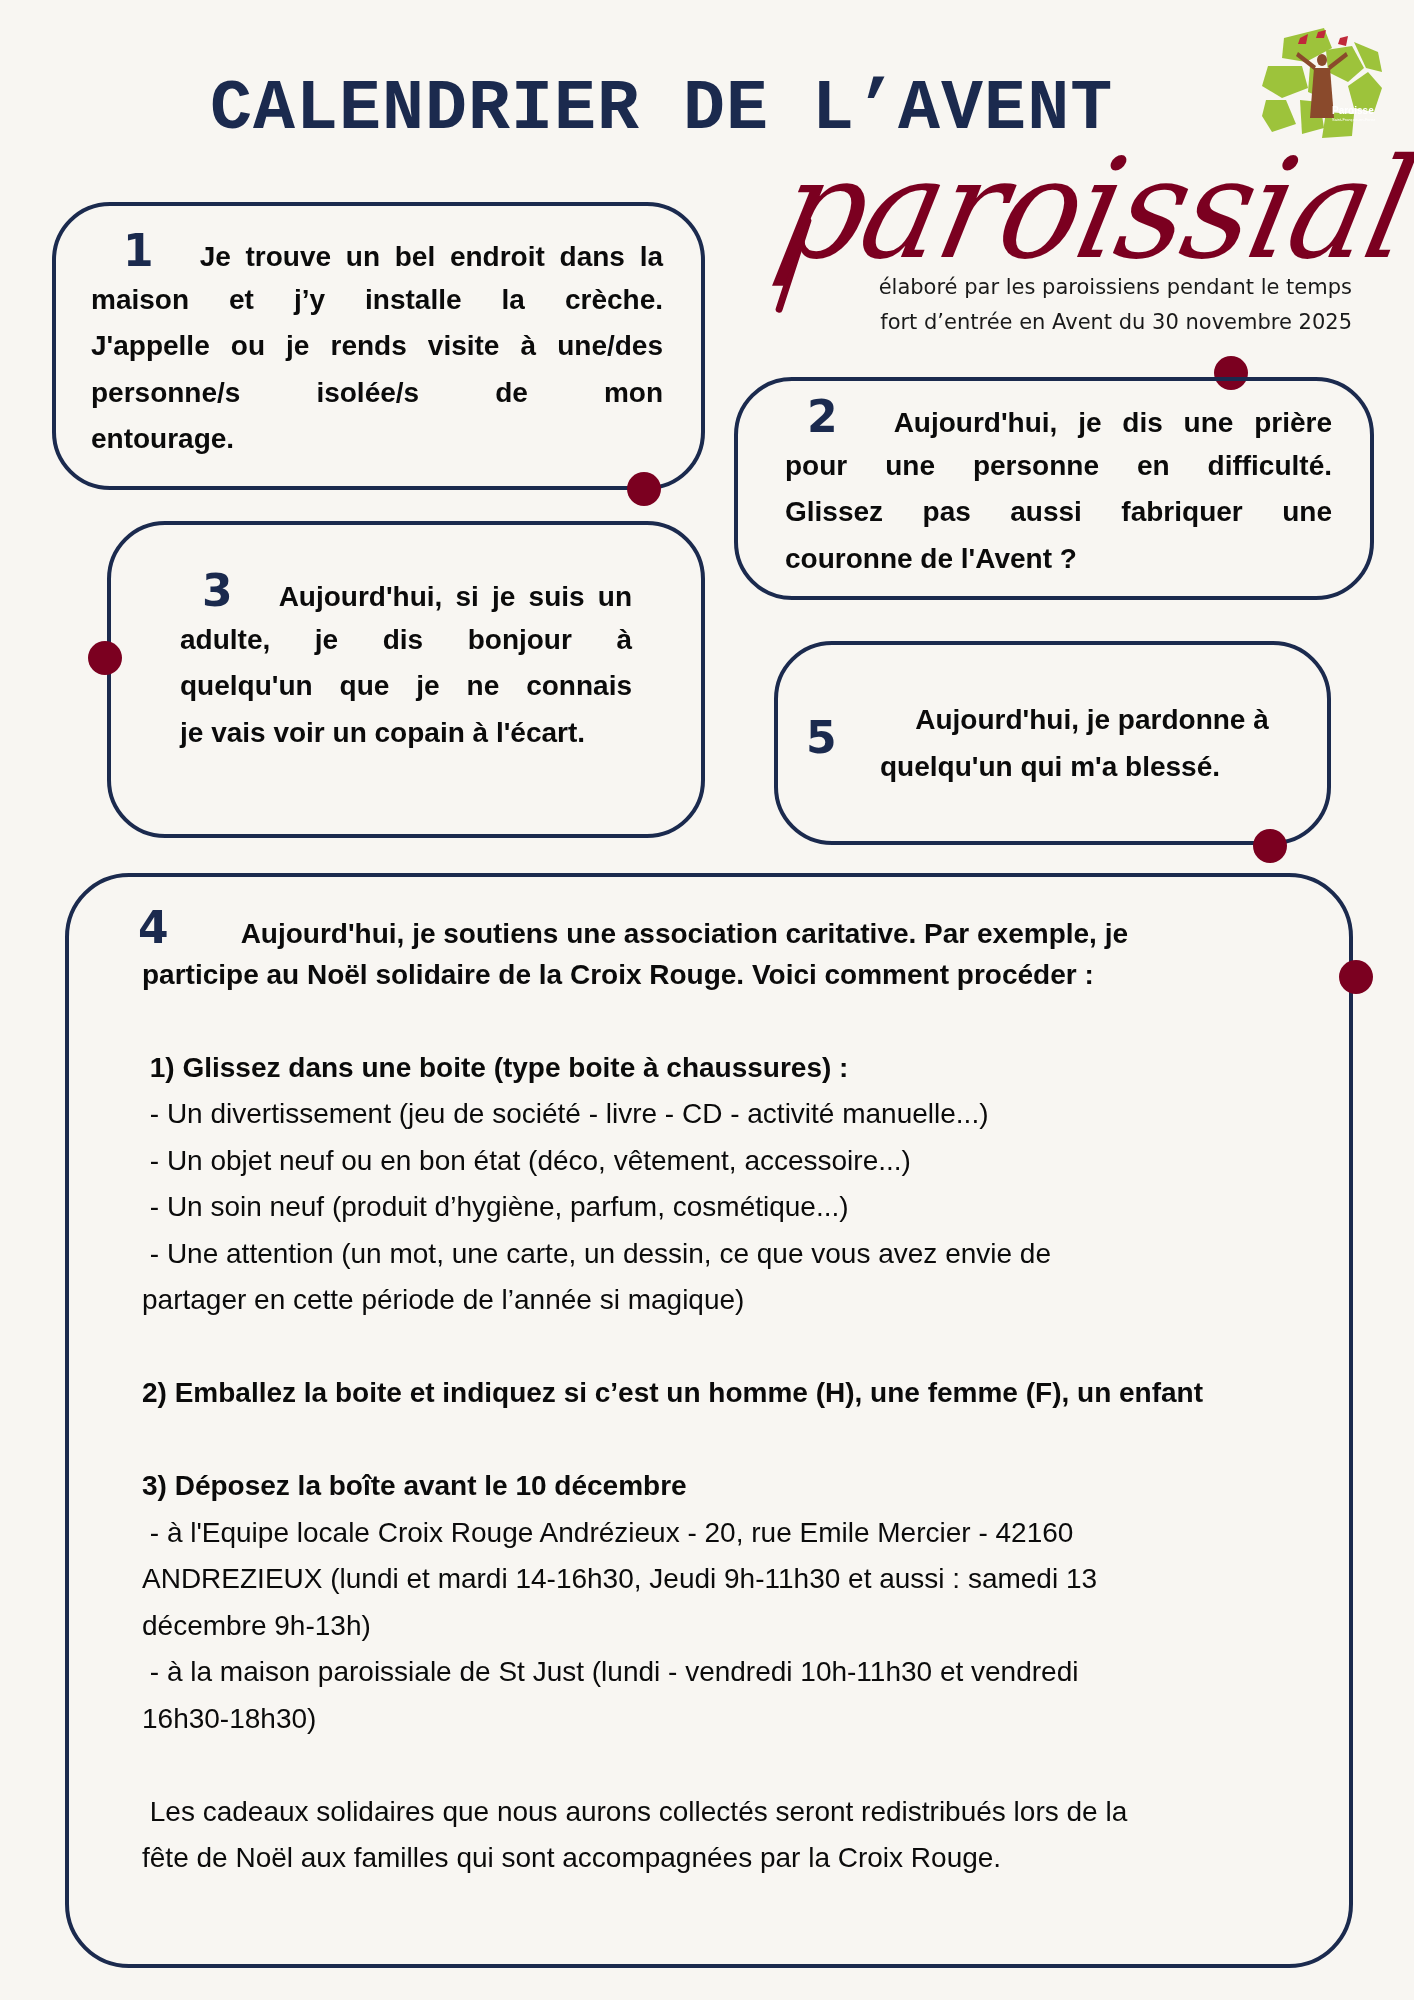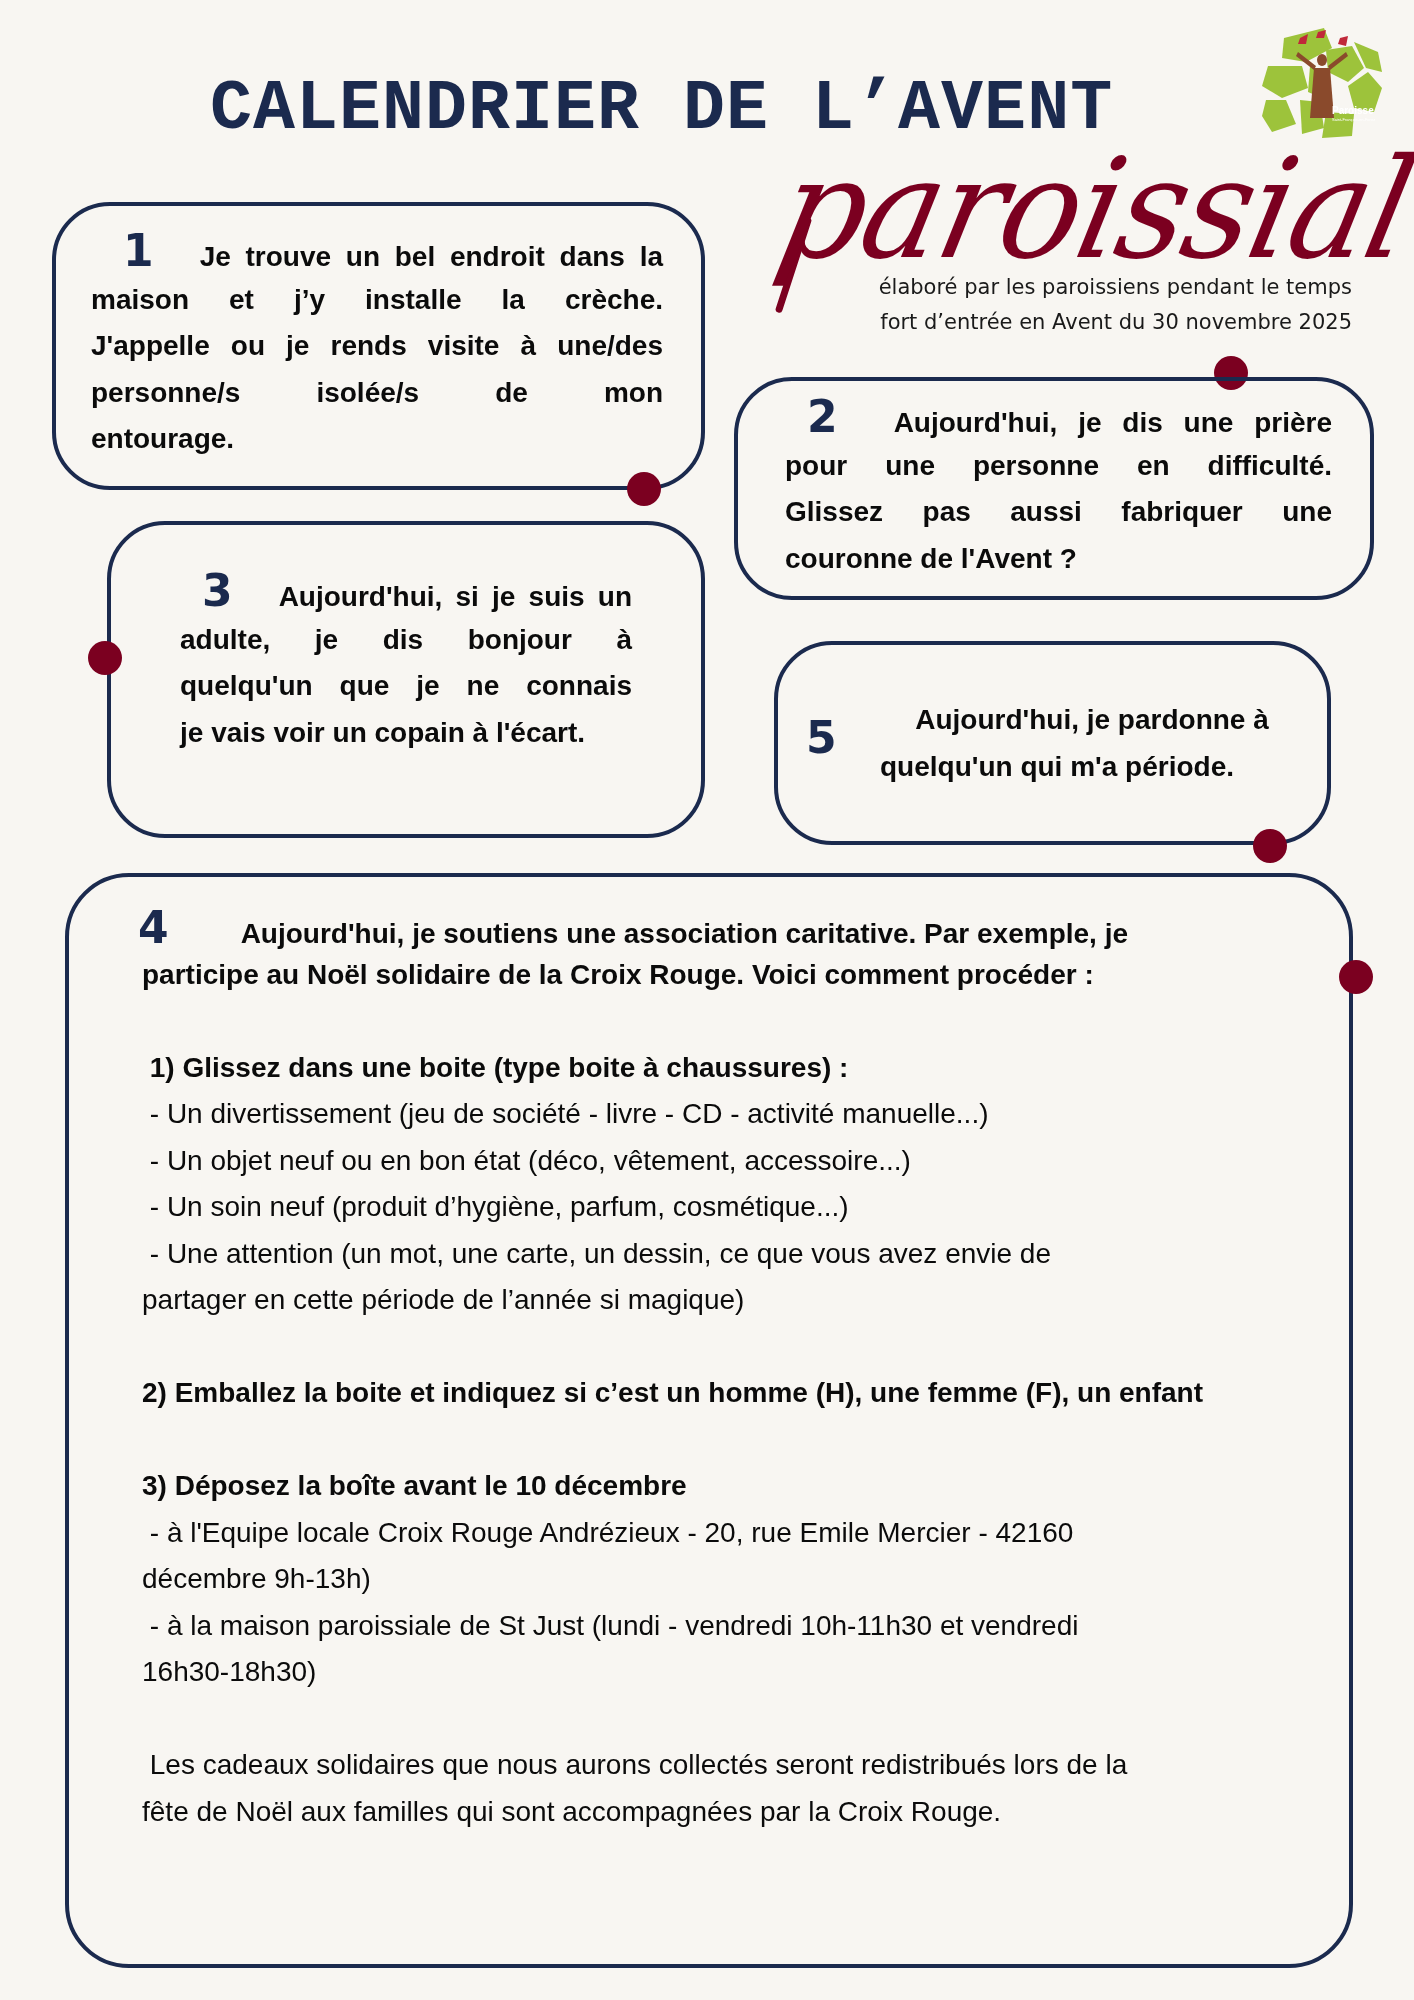--- a/index.html
+++ b/index.html
@@ -138,21 +138,21 @@
   <div style="text-align-last:justify; margin-top:-4px;">adulte, je dis bonjour à</div>
   <div style="text-align-last:justify;">quelqu'un que je ne connais</div>
   <div>je vais voir un copain à l'écart.</div>
 </div>
 
 <div class="box" style="left:774px; top:641px; width:557px; height:204px;"></div>
 <div class="dot over" style="left:1253px; top:829px;"></div>
 <span class="num" style="position:absolute; left:806px; top:712px; z-index:3;">5</span>
 <div class="txt" style="left:880px; top:697px; width:410px; text-align:center; text-align-last:center;">
   <div style="padding-left:14px;">Aujourd'hui, je pardonne à</div>
-  <div style="text-align:left; text-align-last:left;">quelqu'un qui m'a période.</div>
+  <div style="text-align:left; text-align-last:left;">quelqu'un qui m'a blessé.</div>
 </div>
 
 <div class="box" style="left:65px; top:873px; width:1288px; height:1095px; border-radius:64px;"></div>
 <div class="dot over" style="left:1339px; top:960px;"></div>
 <div class="b4">
   <div class="p bold" style="display:flex; align-items:baseline;">
     <span class="num" style="margin-left:-4px; margin-right:72px;">4</span>
     <span>Aujourd'hui, je soutiens une association caritative. Par exemple, je</span>
   </div>
   <div class="p bold" style="margin-top:-6px;">participe au Noël solidaire de la Croix Rouge. Voici comment procéder :</div>
@@ -161,19 +161,20 @@
   <div class="p" style="white-space:pre;"> - Un divertissement (jeu de société - livre - CD - activité manuelle...)</div>
   <div class="p" style="white-space:pre;"> - Un objet neuf ou en bon état (déco, vêtement, accessoire...)</div>
   <div class="p" style="white-space:pre;"> - Un soin neuf (produit d’hygiène, parfum, cosmétique...)</div>
   <div class="p" style="white-space:pre;"> - Une attention (un mot, une carte, un dessin, ce que vous avez envie de</div>
   <div class="p" style="white-space:pre;">partager en cette période de l’année si magique)</div>
   <div class="blank"></div>
   <div class="p bold">2) Emballez la boite et indiquez si c’est un homme (H), une femme (F), un enfant</div>
   <div class="blank"></div>
   <div class="p bold">3) Déposez la boîte avant le 10 décembre</div>
   <div class="p" style="white-space:pre;"> - à l'Equipe locale Croix Rouge Andrézieux - 20, rue Emile Mercier - 42160</div>
+  <div class="p">ANDREZIEUX (lundi et mardi 14-16h30, Jeudi 9h-11h30 et aussi : samedi 13</div>
   <div class="p">décembre 9h-13h)</div>
   <div class="p" style="white-space:pre;"> - à la maison paroissiale de St Just (lundi - vendredi 10h-11h30 et vendredi</div>
   <div class="p">16h30-18h30)</div>
   <div class="blank"></div>
   <div class="p" style="white-space:pre;"> Les cadeaux solidaires que nous aurons collectés seront redistribués lors de la</div>
   <div class="p">fête de Noël aux familles qui sont accompagnées par la Croix Rouge.</div>
 </div>
 
 </body></html>

